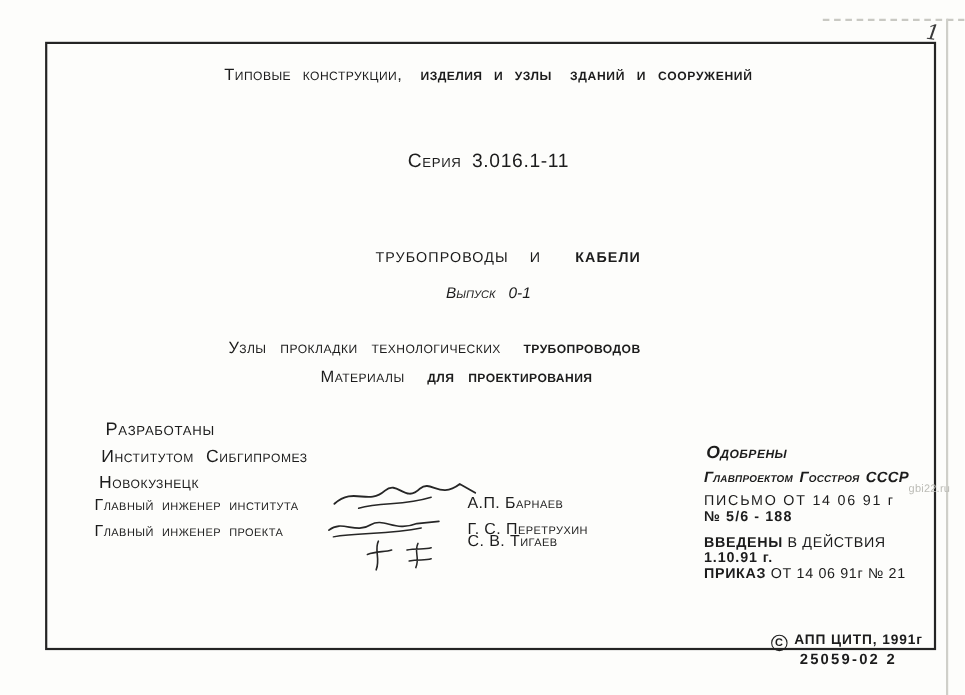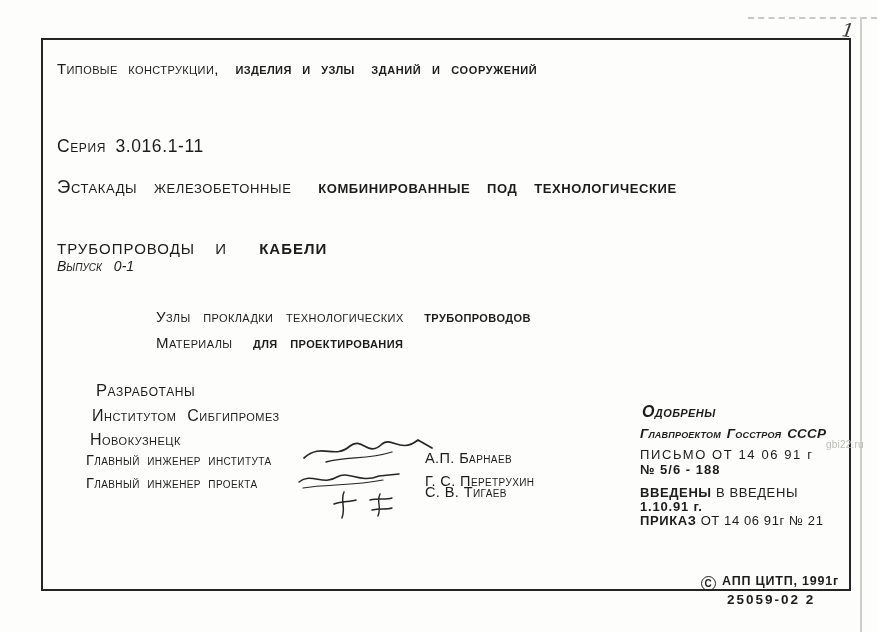--- a/index.html
+++ b/index.html
@@ -15,32 +15,32 @@
   }
   .edge-top{
     position:absolute;left:748px;top:17px;width:129px;height:0;
     border-top:2px dashed #c9c9c3;
   }
   .edge-right{
     position:absolute;left:860px;top:17px;width:0;height:615px;
     border-left:2px solid #cfcfc9;
   }
   .abs{position:absolute;white-space:nowrap;}
-  .ctr{text-align:left;padding-left:16px;}
+  .ctr{text-align:center;}
   .sc{font-variant:small-caps;}
   .b{font-weight:bold;}
   .xb{font-weight:bold;letter-spacing:.6px;}
   .it{font-style:italic;}
   .category{left:41px;top:60px;width:806px;font-size:15px;letter-spacing:.4px;word-spacing:6px;}
   .category .p2{margin-left:6px;}
   .category .p3{margin-left:6px;}
   .series{left:41px;top:136px;width:806px;font-size:17.5px;word-spacing:4px;letter-spacing:.6px;}
   .title1{left:41px;top:176px;width:806px;font-size:18.5px;word-spacing:11px;letter-spacing:.6px;}
   .title1 .p2{margin-left:10px;}
-  .title2{left:41px;top:222px;width:806px;font-size:22px;word-spacing:13px;letter-spacing:1px;margin-top:12px;}
+  .title2{left:59px;top:222px;width:806px;font-size:18px;word-spacing:13px;letter-spacing:1px;}
   .title2 .p2{margin-left:12px;}
   .issue{left:41px;top:258px;width:806px;font-size:14px;word-spacing:8px;}
   .sub1{left:140px;top:308px;width:510px;font-size:15px;word-spacing:8px;letter-spacing:.4px;}
   .sub1 .p2{margin-left:8px;}
   .sub2{left:140px;top:334px;width:550px;font-size:15px;word-spacing:8px;letter-spacing:.4px;}
   .sub2 .p2{margin-left:8px;}
   .dev-heading{left:96px;top:381px;font-size:16.5px;letter-spacing:.6px;}
   .dev-institute{left:92px;top:407px;font-size:16px;word-spacing:6px;letter-spacing:.5px;}
   .dev-city{left:90px;top:431px;font-size:16px;letter-spacing:.5px;}
   .role{font-size:14.5px;letter-spacing:.4px;word-spacing:3px;}
@@ -82,24 +82,20 @@
   <div class="abs page-no">1</div>
 
   <div class="abs ctr category sc">
     <span class="p1">Типовые конструкции,</span>
     <span class="p2 b">изделия и узлы</span>
     <span class="p3 xb">зданий и сооружений</span>
   </div>
 
   <div class="abs ctr series sc">Серия 3.016.1-11</div>
 
-  <div class="abs ctr title1 sc">
-    <span class="p1">Эстакады железобетонные</span>
-    <span class="p2 b">комбинированные под технологические</span>
-  </div>
 
   <div class="abs ctr title2 sc">
     <span class="p1">трубопроводы и</span>
     <span class="p2 b">кабели</span>
   </div>
 
   <div class="abs ctr issue sc it">Выпуск 0-1</div>
 
   <div class="abs ctr sub2 sc">
     <span class="p1">Материалы</span>
@@ -140,21 +136,21 @@
   <div class="abs nm nm1 sc">А.П. Барнаев</div>
   <div class="abs nm nm2 sc">Г. С. Перетрухин</div>
   <div class="abs nm nm3 sc">С. В. Тигаев</div>
 
   <div class="abs ap-heading sc b it">Одобрены</div>
   <div class="abs ap-authority sc b it">Главпроектом Госстроя СССР</div>
   <div class="abs ap-letter">ПИСЬМО ОТ 14 06 91 г</div>
   <div class="abs ap-letter-no b">№ 5/6 - 188</div>
   <div class="abs ap-enacted">
     <span class="b">ВВЕДЕНЫ</span>
-    <span>В ВВЕДЕНЫ</span>
+    <span>В ДЕЙСТВИЯ</span>
   </div>
   <div class="abs ap-enacted-date b">1.10.91 г.</div>
   <div class="abs ap-order">
     <span class="b">ПРИКАЗ</span>
     <span>ОТ 14 06 91г  № 21</span>
   </div>
 
   <div class="abs watermark">gbi22.ru</div>
 
   <div class="abs copyright b">

